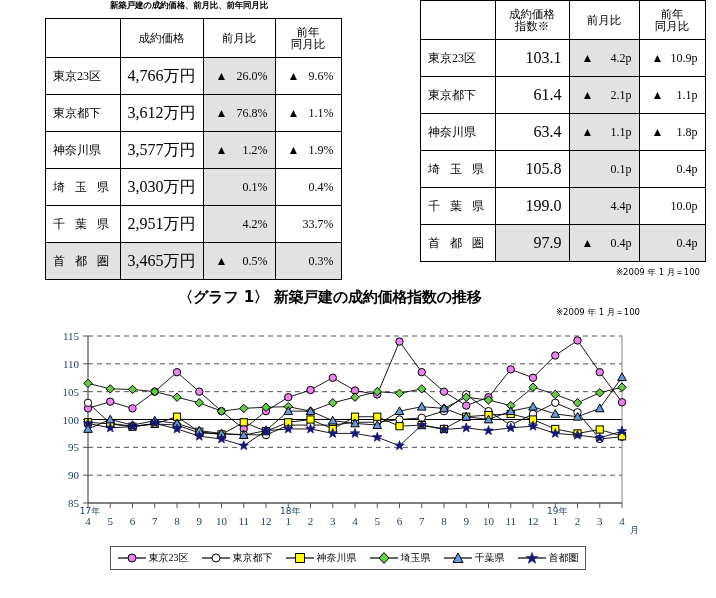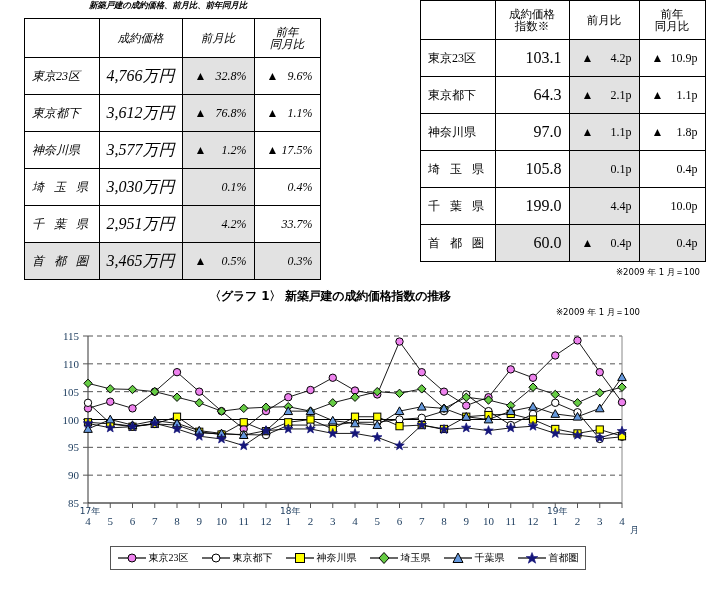--- a/index.html
+++ b/index.html
@@ -11,21 +11,21 @@
     height: 598px;
     background: #ffffff;
     font-family: "Liberation Serif", "DejaVu Serif", serif;
     color: #000000;
     position: relative;
     overflow: hidden;
   }
   .table-block {
     position: absolute;
   }
-  .table-block.left  { left: 24px; font-style: italic; }
+  .table-block.left  { left: 45px; }
   .table-block.right { left: 420px; }
 
   .tbl-title {
     font-family: "DejaVu Sans", "Liberation Sans", sans-serif;
     font-size: 8.5px;
     font-weight: bold;
     letter-spacing: -0.2px;
     text-align: center;
     margin-bottom: 6px;
     white-space: nowrap;
@@ -89,21 +89,21 @@
   
   .chart-wrap {
     position: absolute;
     left: 0;
     top: 288px;
     width: 716px;
     height: 300px;
   }
   .chart-title {
     font-family: "DejaVu Sans", "Liberation Sans", sans-serif;
-    font-size: 12px;
+    font-size: 15px;
     font-weight: bold;
     text-align: center;
     width: 660px;
     letter-spacing: -0.2px;
   }
   .chart-title .pre { font-weight: bold; }
   .chart-note {
     position: absolute;
     right: 76px;
     top: 19px;
@@ -151,36 +151,36 @@
         <td class="th-label dash-l dash-r">前月比</td>
         <td class="th-label">
           <span class="two-line">前年</span>
           <span class="two-line">同月比</span>
         </td>
       </tr>
 
       <tr>
         <td class="reg">東京23区</td>
         <td class="num">4,766万円</td>
-        <td class="pct shade bold dash-l dash-r"><span class="tri">▲</span><span>32.8%</span></td>
+        <td class="pct shade bold dash-l dash-r"><span class="tri">▲</span><span>26.0%</span></td>
         <td class="pct"><span class="tri">▲</span><span>9.6%</span></td>
       </tr>
 
       <tr>
         <td class="reg">東京都下</td>
         <td class="num">3,612万円</td>
         <td class="pct shade bold dash-l dash-r"><span class="tri">▲</span><span>76.8%</span></td>
         <td class="pct"><span class="tri">▲</span><span>1.1%</span></td>
       </tr>
 
       <tr>
         <td class="reg">神奈川県</td>
         <td class="num">3,577万円</td>
         <td class="pct shade bold dash-l dash-r"><span class="tri">▲</span><span>1.2%</span></td>
-        <td class="pct"><span class="tri">▲</span><span>17.5%</span></td>
+        <td class="pct"><span class="tri">▲</span><span>1.9%</span></td>
       </tr>
 
       <tr>
         <td class="reg spaced">埼 玉 県</td>
         <td class="num">3,030万円</td>
         <td class="pct shade bold dash-l dash-r"><span class="tri"></span><span>0.1%</span></td>
         <td class="pct"><span class="tri"></span><span>0.4%</span></td>
       </tr>
 
       <tr>
@@ -224,49 +224,49 @@
 
       <tr>
         <td class="reg">東京23区</td>
         <td class="num">103.1</td>
         <td class="pct shade bold dash-l dash-r"><span class="tri">▲</span><span>4.2p</span></td>
         <td class="pct"><span class="tri">▲</span><span>10.9p</span></td>
       </tr>
 
       <tr>
         <td class="reg">東京都下</td>
-        <td class="num">64.3</td>
+        <td class="num">61.4</td>
         <td class="pct shade bold dash-l dash-r"><span class="tri">▲</span><span>2.1p</span></td>
         <td class="pct"><span class="tri">▲</span><span>1.1p</span></td>
       </tr>
 
       <tr>
         <td class="reg">神奈川県</td>
-        <td class="num">97.0</td>
+        <td class="num">63.4</td>
         <td class="pct shade bold dash-l dash-r"><span class="tri">▲</span><span>1.1p</span></td>
         <td class="pct"><span class="tri">▲</span><span>1.8p</span></td>
       </tr>
 
       <tr>
         <td class="reg spaced">埼 玉 県</td>
         <td class="num">105.8</td>
         <td class="pct shade bold dash-l dash-r"><span class="tri"></span><span>0.1p</span></td>
         <td class="pct"><span class="tri"></span><span>0.4p</span></td>
       </tr>
 
       <tr>
         <td class="reg spaced">千 葉 県</td>
         <td class="num">199.0</td>
         <td class="pct shade bold dash-l dash-r"><span class="tri"></span><span>4.4p</span></td>
         <td class="pct"><span class="tri"></span><span>10.0p</span></td>
       </tr>
 
       <tr>
         <td class="reg spaced">首 都 圏</td>
-        <td class="num bold shade">60.0</td>
+        <td class="num bold shade">97.9</td>
         <td class="pct shade bold dash-l dash-r"><span class="tri">▲</span><span>0.4p</span></td>
         <td class="pct shade bold"><span class="tri"></span><span>0.4p</span></td>
       </tr>
     </tbody>
   </table>
   <div class="note">※2009 年 1 月＝100</div>
 </div>
 
 <div class="chart-wrap">
   <div class="chart-title">

